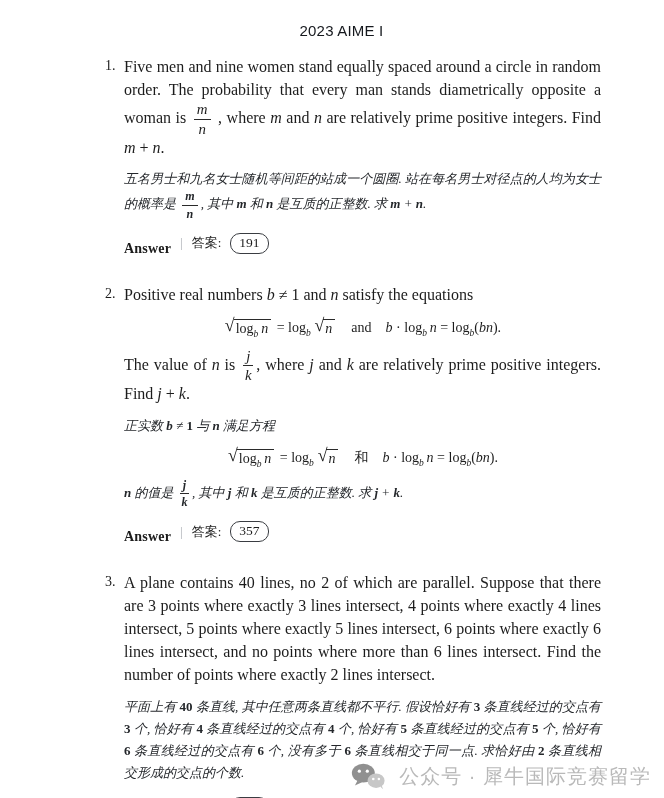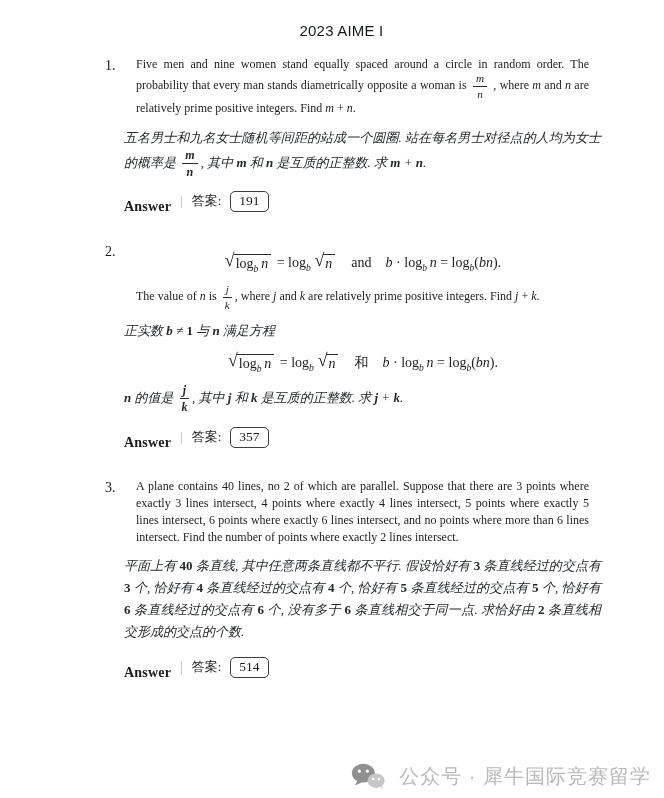--- a/index.html
+++ b/index.html
@@ -10,32 +10,32 @@
   }
   .page{padding:22px 63px 0 105px;}
   .title{
     font-family:"Liberation Sans","DejaVu Sans",sans-serif;
     font-size:15px;font-weight:400;letter-spacing:.2px;color:#15181d;
     text-align:center;margin:0 -82px 17px -105px;
   }
   .problem{display:flex;}
   .pnum{flex:none;width:19px;font-size:14px;line-height:1.43;}
   .pbody{flex:1;min-width:0;}
-  p.en{margin:0 12px 9px;font-size:12px;line-height:1.43;text-align:justify;}
+  p.en{margin:0 0 9px;font-size:16px;line-height:1.43;text-align:justify;}
   p.zh{margin:0 0 10px;font-size:13px;line-height:1.7;text-align:justify;
        font-style:italic;color:#24272b;}
   p.zh i{font-weight:bold;}
   p.zh .rm{font-style:normal;font-weight:bold;}
   .eq{margin:12px 0;text-align:center;font-size:14px;white-space:nowrap;}
   .answer-row{margin:10px 0 27px;font-size:14px;display:flex;align-items:center;}
   .ans-en{font-weight:bold;letter-spacing:.2px;margin-top:11px;}
   .sep{color:#a9adb3;margin:0 9px;font-size:13px;}
   .ans-zh{font-size:13px;}
   .ans-box{
-    display:inline-block;border:1.5px solid #3a3d42;border-radius:5px;
+    display:inline-block;border:1.5px solid #3a3d42;border-radius:10px;
     padding:0 8px 1px;margin-left:9px;font-size:13.5px;line-height:18px;
   }
   
   .fr{display:inline-flex;flex-direction:column;vertical-align:middle;
       text-align:center;line-height:1;font-style:italic;margin:0 3px;font-size:.93em;}
   .fr .nm{border-bottom:1px solid #2a2a2a;padding:0 3px 2px;}
   .fr .dn{padding-top:2px;}
   p.zh .fr{font-weight:bold;}
   
   .sq{display:inline-flex;align-items:flex-start;margin:0 2px 0 1px;white-space:nowrap;}
@@ -74,20 +74,21 @@
         <span class="sep">|</span>
         <span class="ans-zh">答案:</span>
         <span class="ans-box">191</span>
       </div>
     </div>
   </section>
 
   <section class="problem">
     <div class="pnum">2.</div>
     <div class="pbody">
+      <p class="en">Positive real numbers <i>b</i> ≠ 1 and <i>n</i> satisfy the equations</p>
       <div class="eq"><span class="sq">
             <span class="rx">√</span>
             <span class="vi">log<sub><i>b</i></sub> <i>n</i></span>
           </span> = log<sub><i>b</i></sub> <span class="sq">
             <span class="rx">√</span>
             <span class="vi"><i>n</i></span>
           </span> and <i>b</i> · log<sub><i>b</i></sub> <i>n</i> = log<sub><i>b</i></sub>(<i>bn</i>).</div>
       <p class="en">The value of <i>n</i> is <span class="fr">
             <span class="nm">j</span>
             <span class="dn">k</span>

